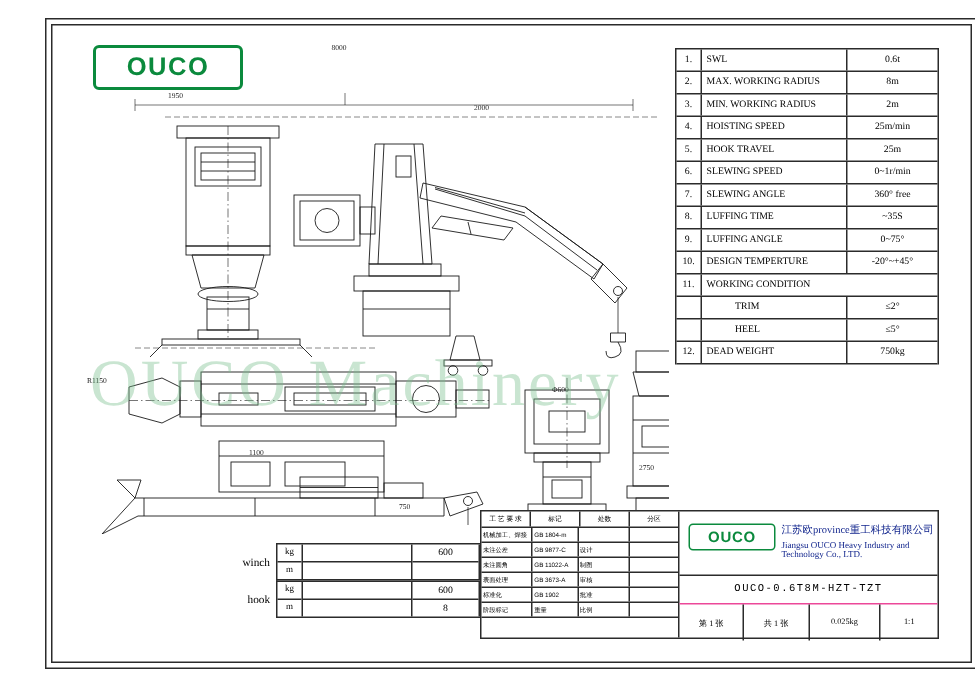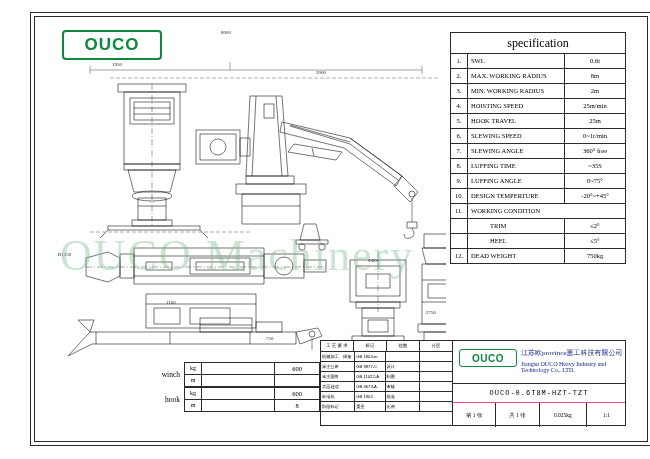--- a/index.html
+++ b/index.html
@@ -211,21 +211,20 @@
   <div class="smalltxt" style="left:300px;top:70px;">2000</div>
   <div class="smalltxt" style="left:42px;top:252px;">R1150</div>
   <div class="smalltxt" style="left:352px;top:258px;">Φ600</div>
   <div class="smalltxt" style="left:150px;top:300px;">1100</div>
   <div class="smalltxt" style="left:250px;top:336px;">750</div>
   <div class="smalltxt" style="left:410px;top:310px;">2750</div>
 
   <div class="wm">OUCO Machinery</div>
 
   <div class="spec">
-    <div class="title">specification</div>
     <div id="spec-rows">
         <div class="spec-row">
           <div class="no">1.</div>
           <div class="nm">SWL</div>
           <div class="vl">0.6t</div>
         </div>
         <div class="spec-row">
           <div class="no">2.</div>
           <div class="nm">MAX. WORKING RADIUS</div>
           <div class="vl">8m</div>

